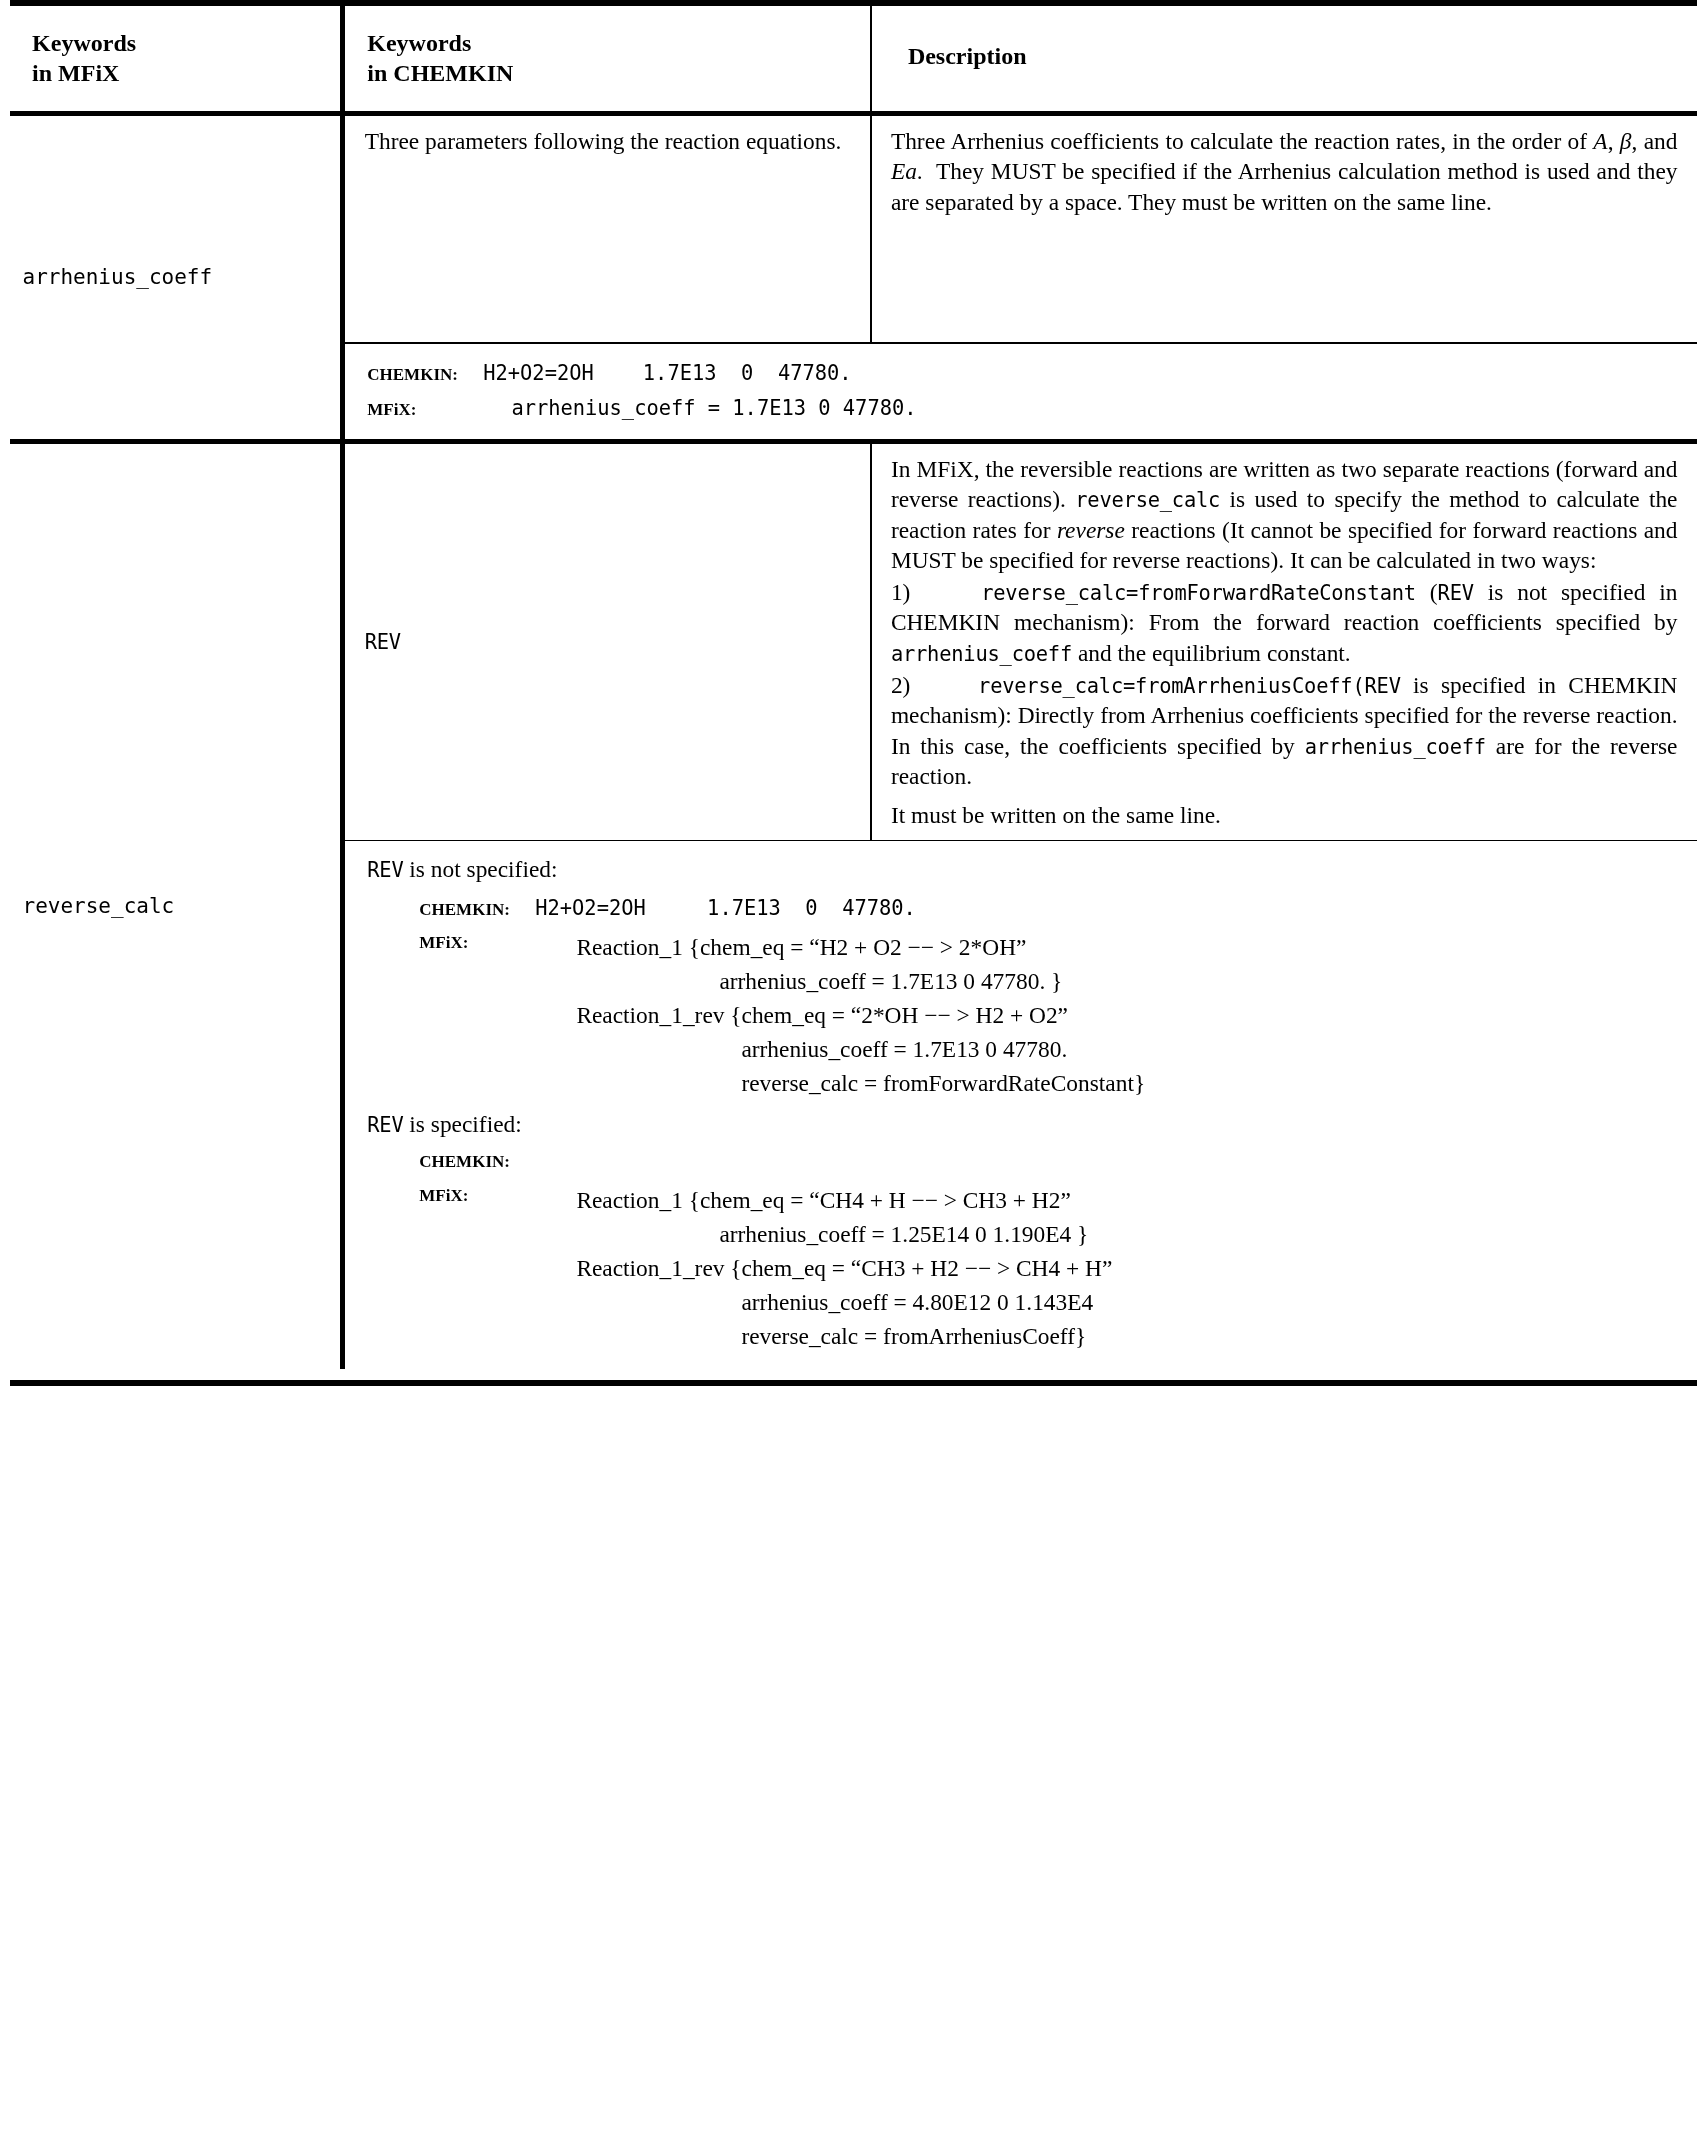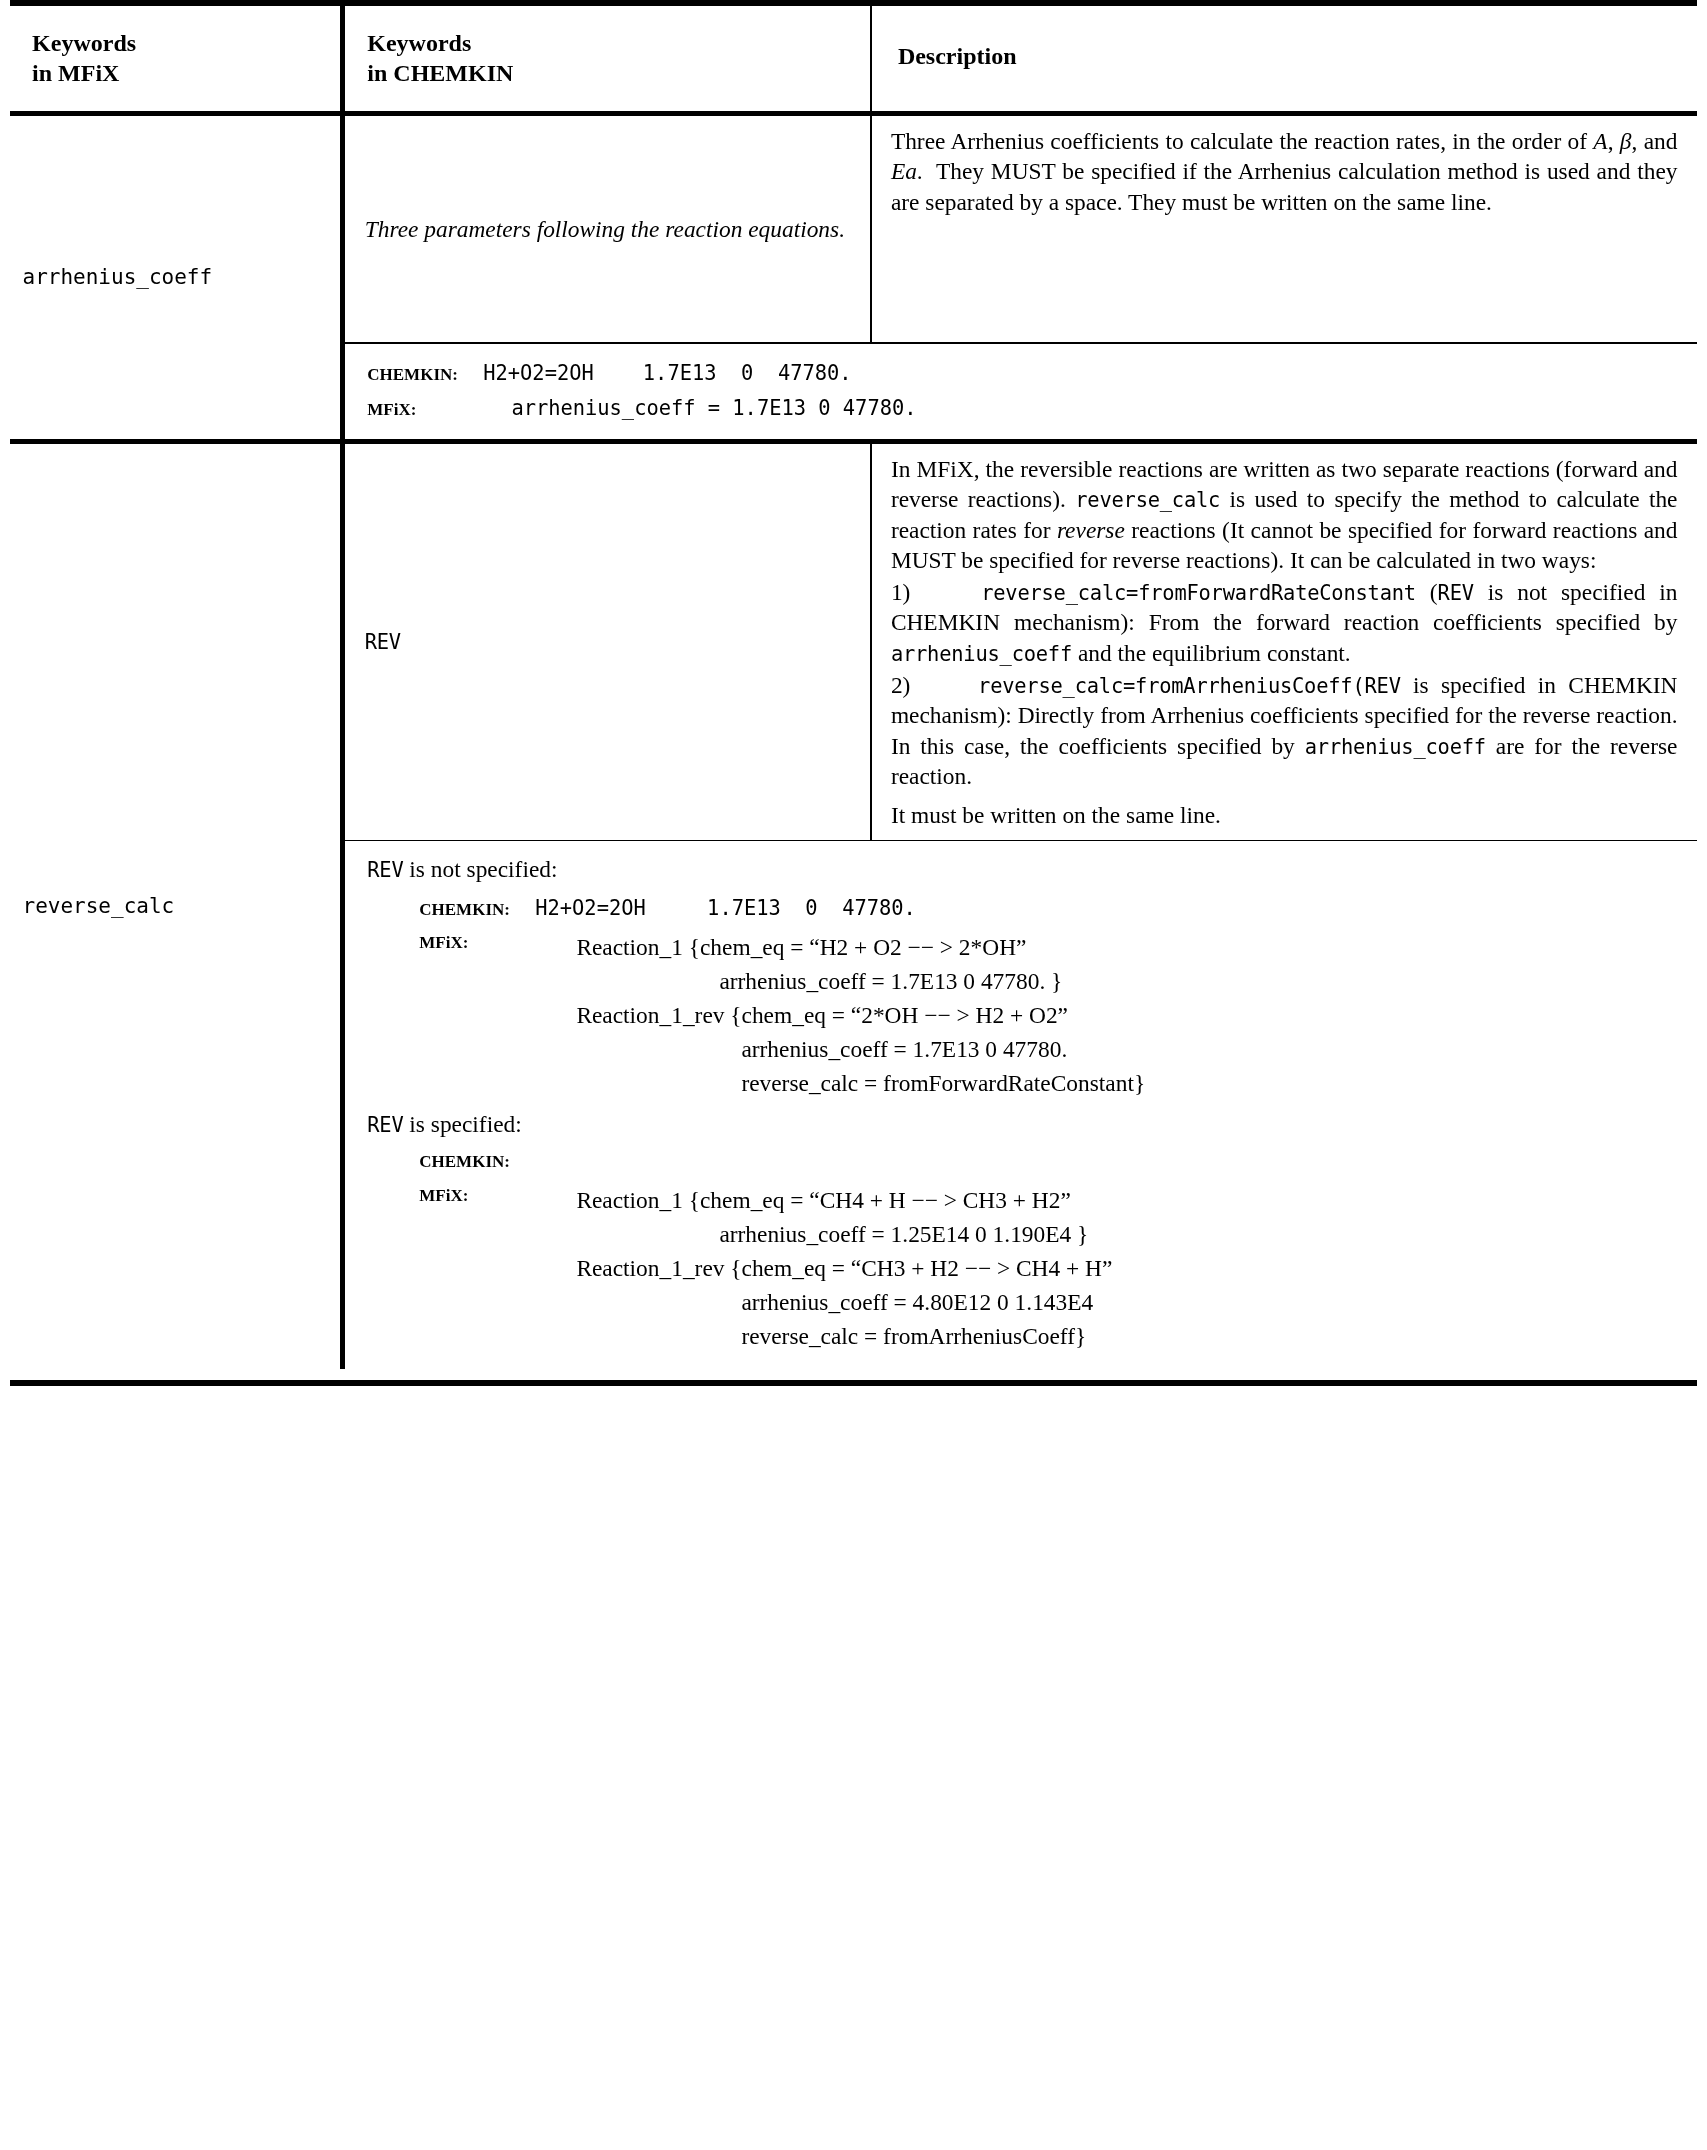--- a/index.html
+++ b/index.html
@@ -79,21 +79,21 @@
   }
   .hdr-cell {
     font-weight: bold;
     font-size: 24px;
     line-height: 1.25;
     padding: 22.6px 0 22.6px 22.6px;
     box-sizing: border-box;
   }
   .hdr1 { width: 330px; flex: 0 0 330px; }
   .hdr2 { width: 525px; flex: 0 0 525px; }
-  .hdr3 { flex: 1 1 auto; padding-left: 26px; }
+  .hdr3 { flex: 1 1 auto; padding-left: 36px; }
   .hdr3 .t { padding-top: 13px; }
 
   .mono {
     font-family: "DejaVu Sans Mono", monospace;
     font-size: 20.4px;
     letter-spacing: -0.2px;
   }
   .kw-label {
     font-family: "DejaVu Sans Mono", monospace;
     font-size: 21px;
@@ -175,21 +175,21 @@
   <div class="rule-thick-mid"></div>
 
   <div class="cols" style="min-height:321px;">
     <div class="col1 vcenter">
       <div class="kw-label">arrhenius_coeff</div>
     </div>
     <div class="col-sep"></div>
 
     <div class="col-rest">
       <div style="display:flex;">
-        <div class="col2" style="display:flex;align-items:center;min-height:226px;font-style:italic;">
+        <div class="col2" style="display:flex;align-items:flex-start;min-height:226px;">
           <div class="param-cell">Three parameters following the reaction equations.</div>
         </div>
         <div class="col-sep-thin"></div>
         <div class="col3">
           <div class="desc-cell body-text">
             Three Arrhenius coefficients to calculate the reaction rates, in the order of <span class="it">A</span>, <span class="it">β</span>, and <span class="it">Ea</span>.&nbsp; They MUST be specified if the Arrhenius calculation method is used and they are separated by a space. They must be written on the same line.
           </div>
         </div>
       </div>
 

